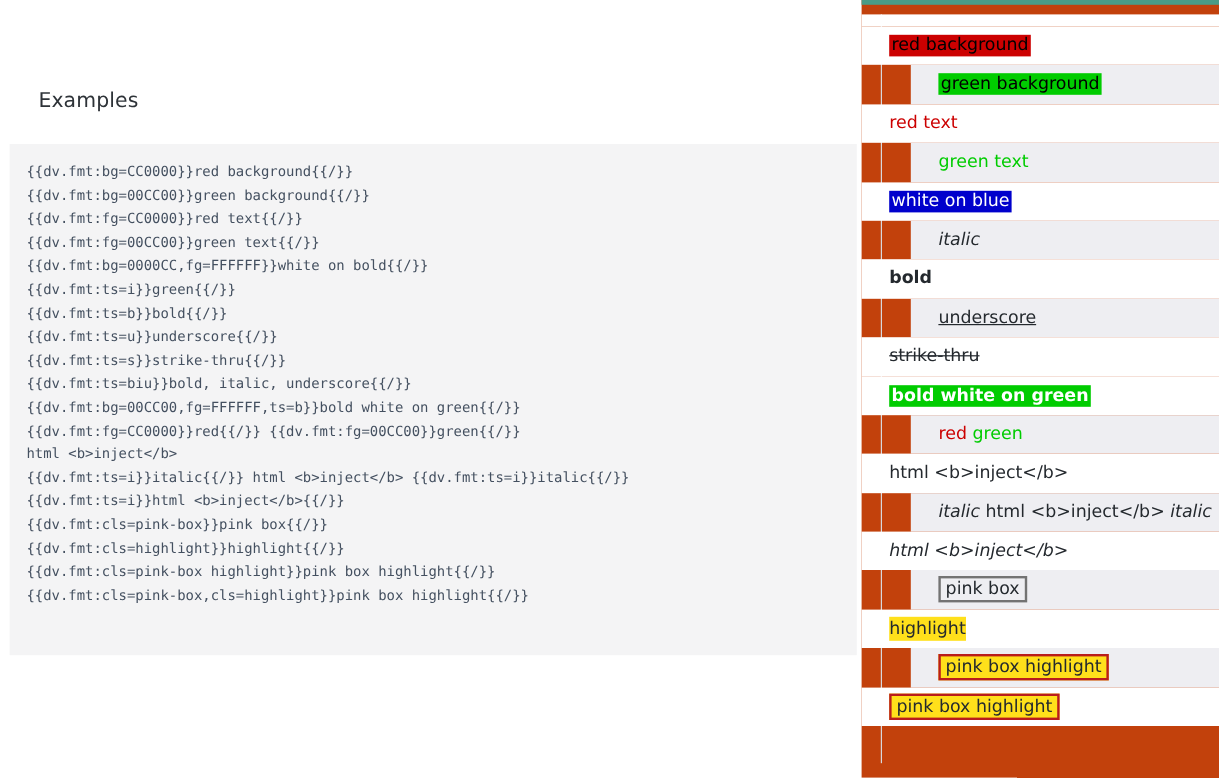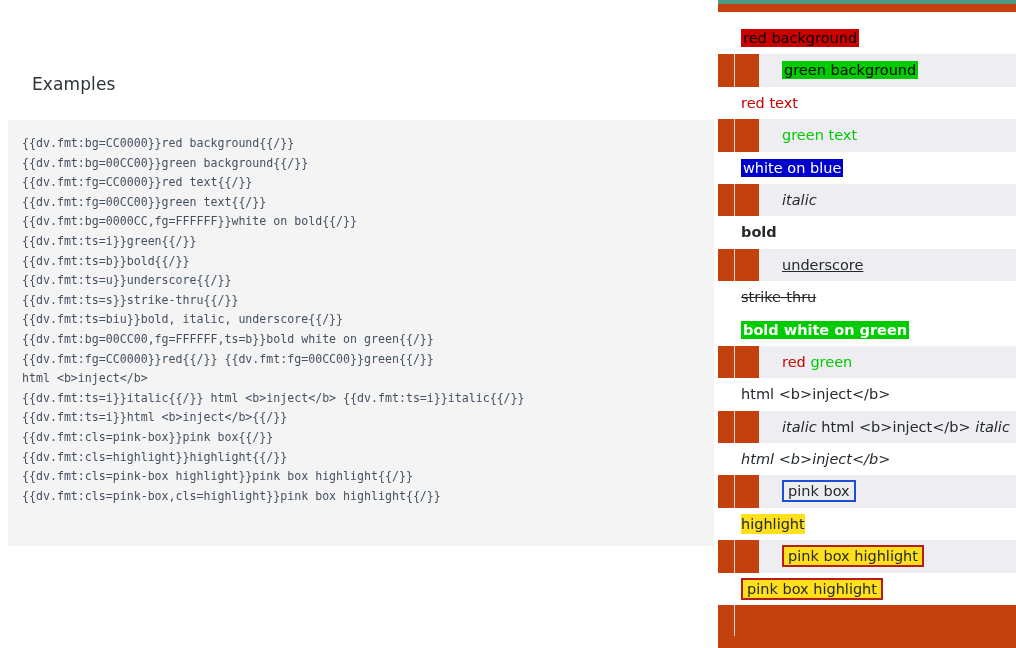--- a/index.html
+++ b/index.html
@@ -114,21 +114,21 @@
   .fg-green  { color: #00cc00; }
   .bg-blue-fg-white { background: #0000cc; color: #ffffff; }
   .ts-i { font-style: italic; }
   .ts-b { font-weight: bold; }
   .ts-u { text-decoration: underline; }
   .ts-s { text-decoration: line-through; }
   .ts-biu { font-weight: bold; font-style: italic; text-decoration: underline; }
   .bg-green-fg-white-b { background: #00cc00; color: #ffffff; font-weight: bold; }
 
   .cls-pink-box {
-    border: 2px solid #1d4ed8;
+    border: 2px solid #737373;
     padding: 1px 4px;
     background: transparent;
   }
   .cls-highlight {
     background: #ffe01b;
     padding: 2px 0;
   }
   .cls-pink-box.cls-highlight {
     border: 2px solid #b91c1c;
     background: #ffe01b;

